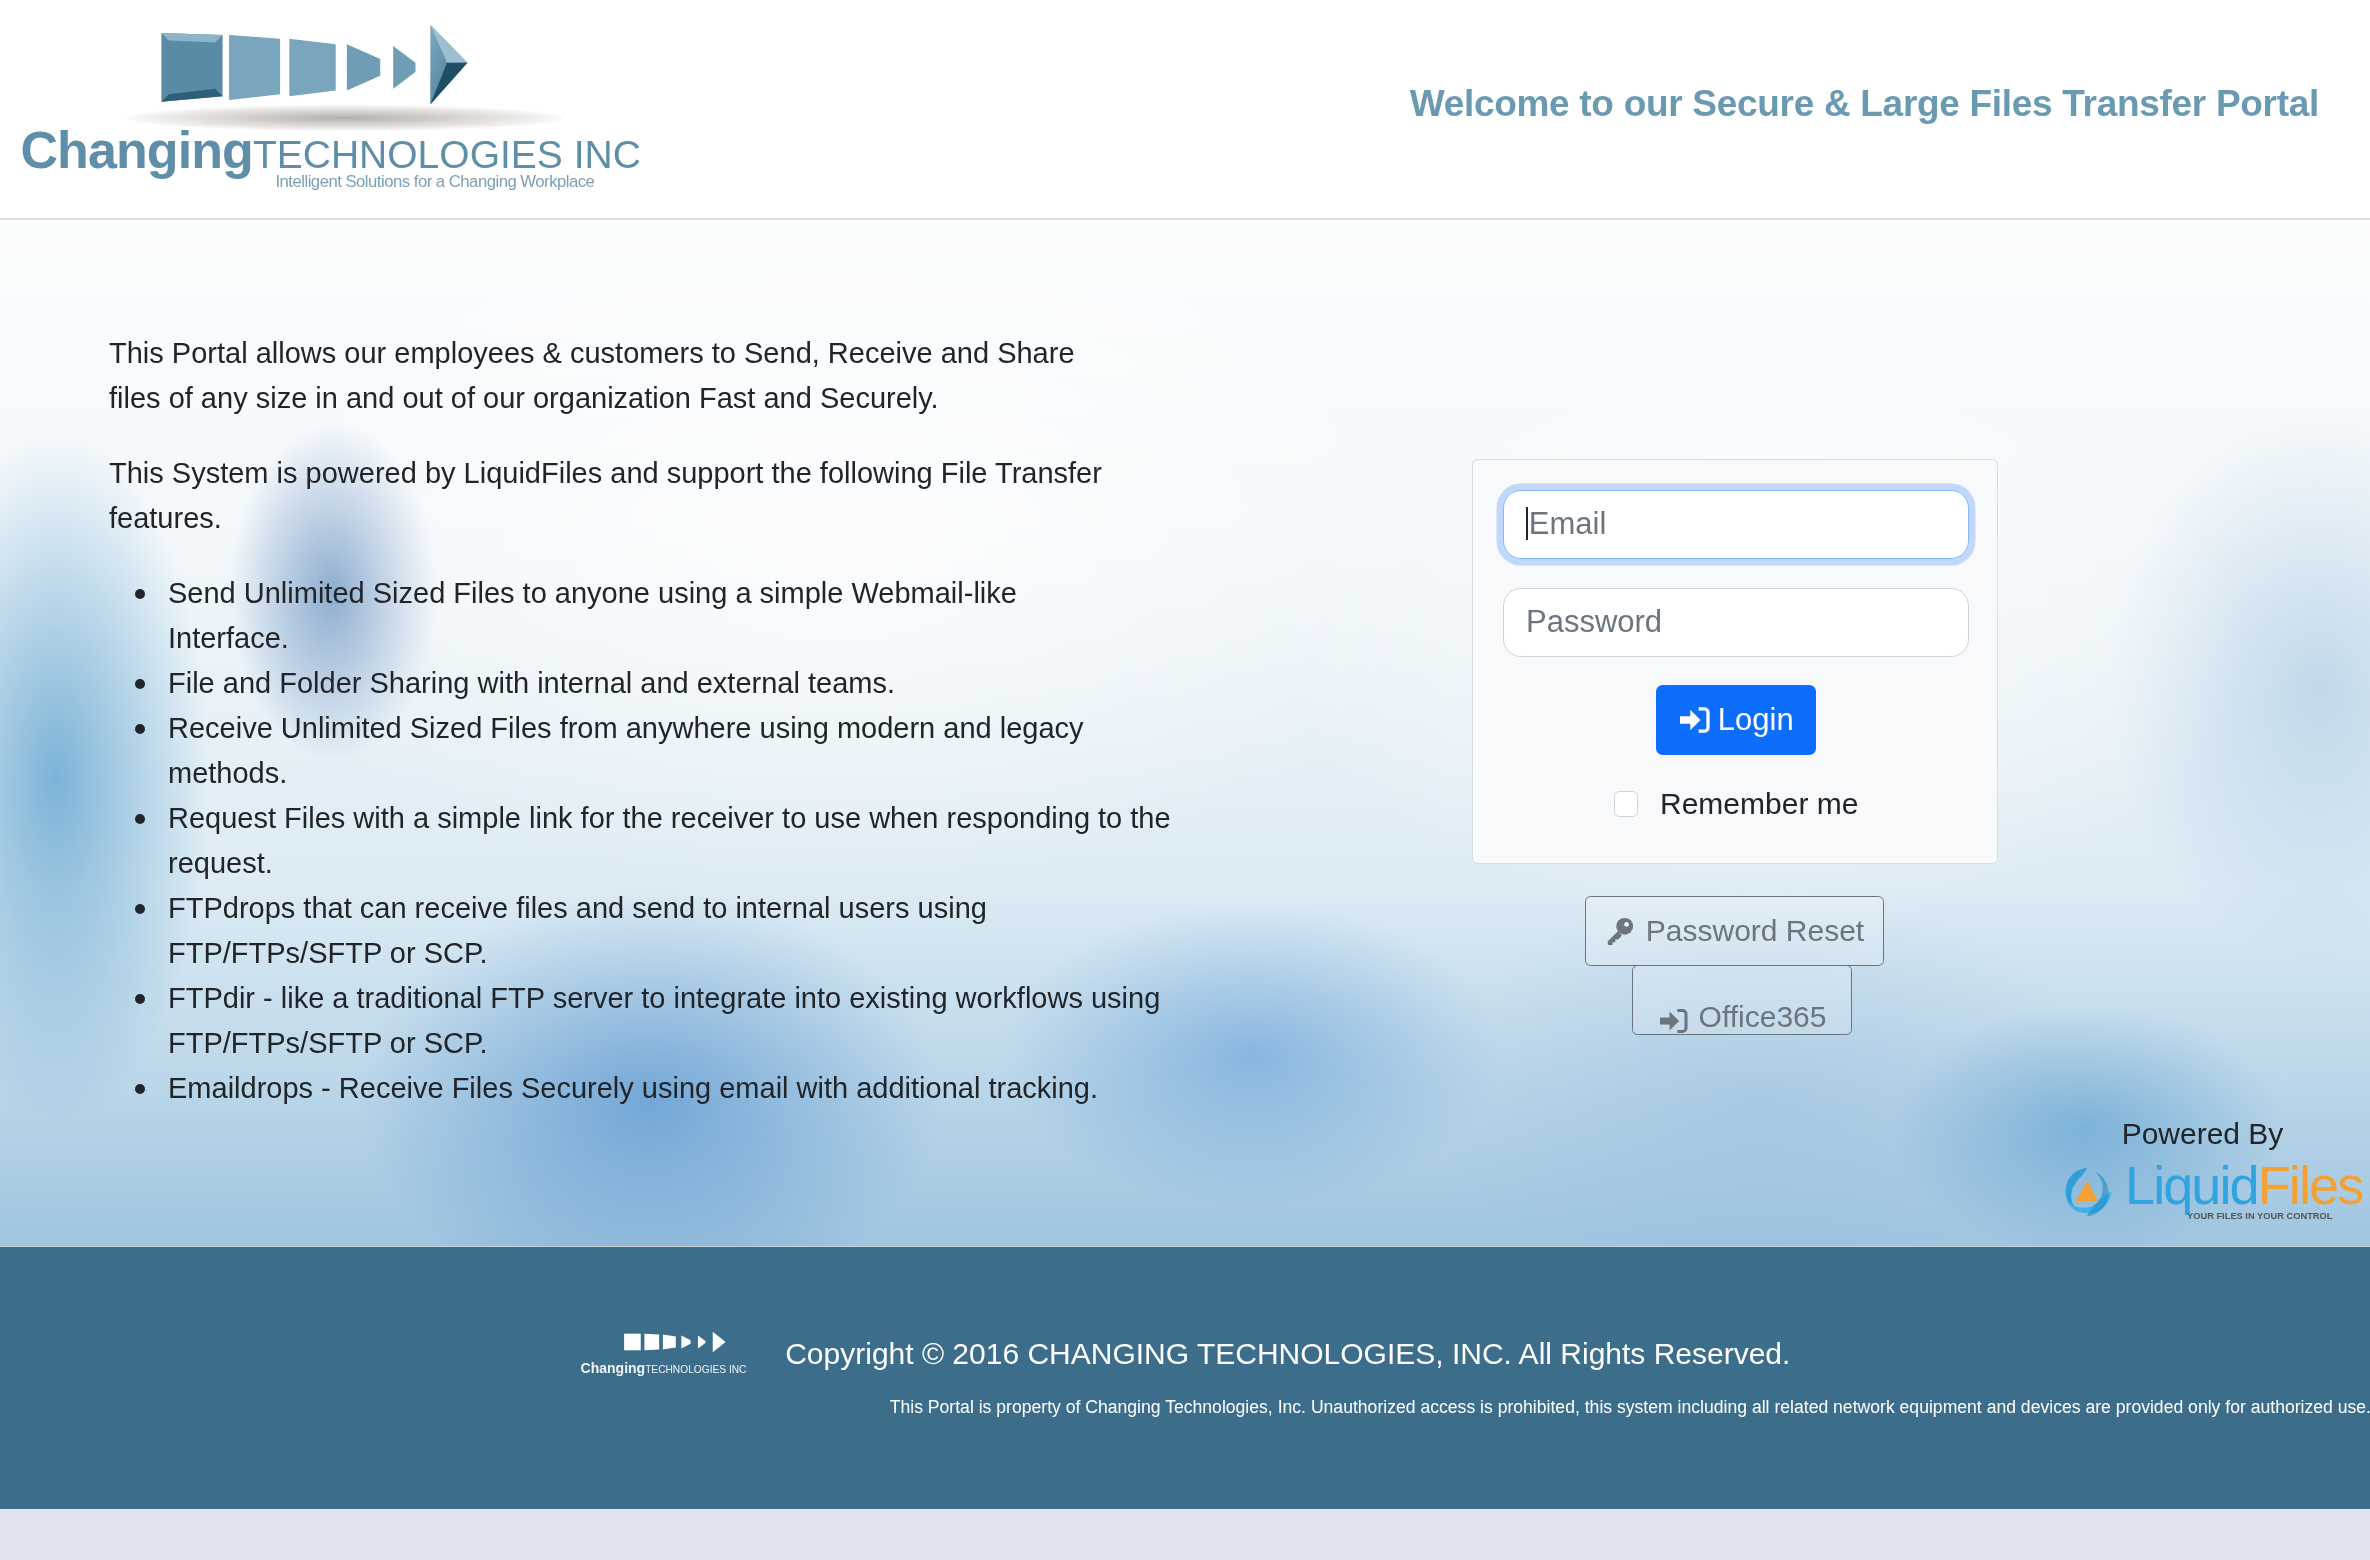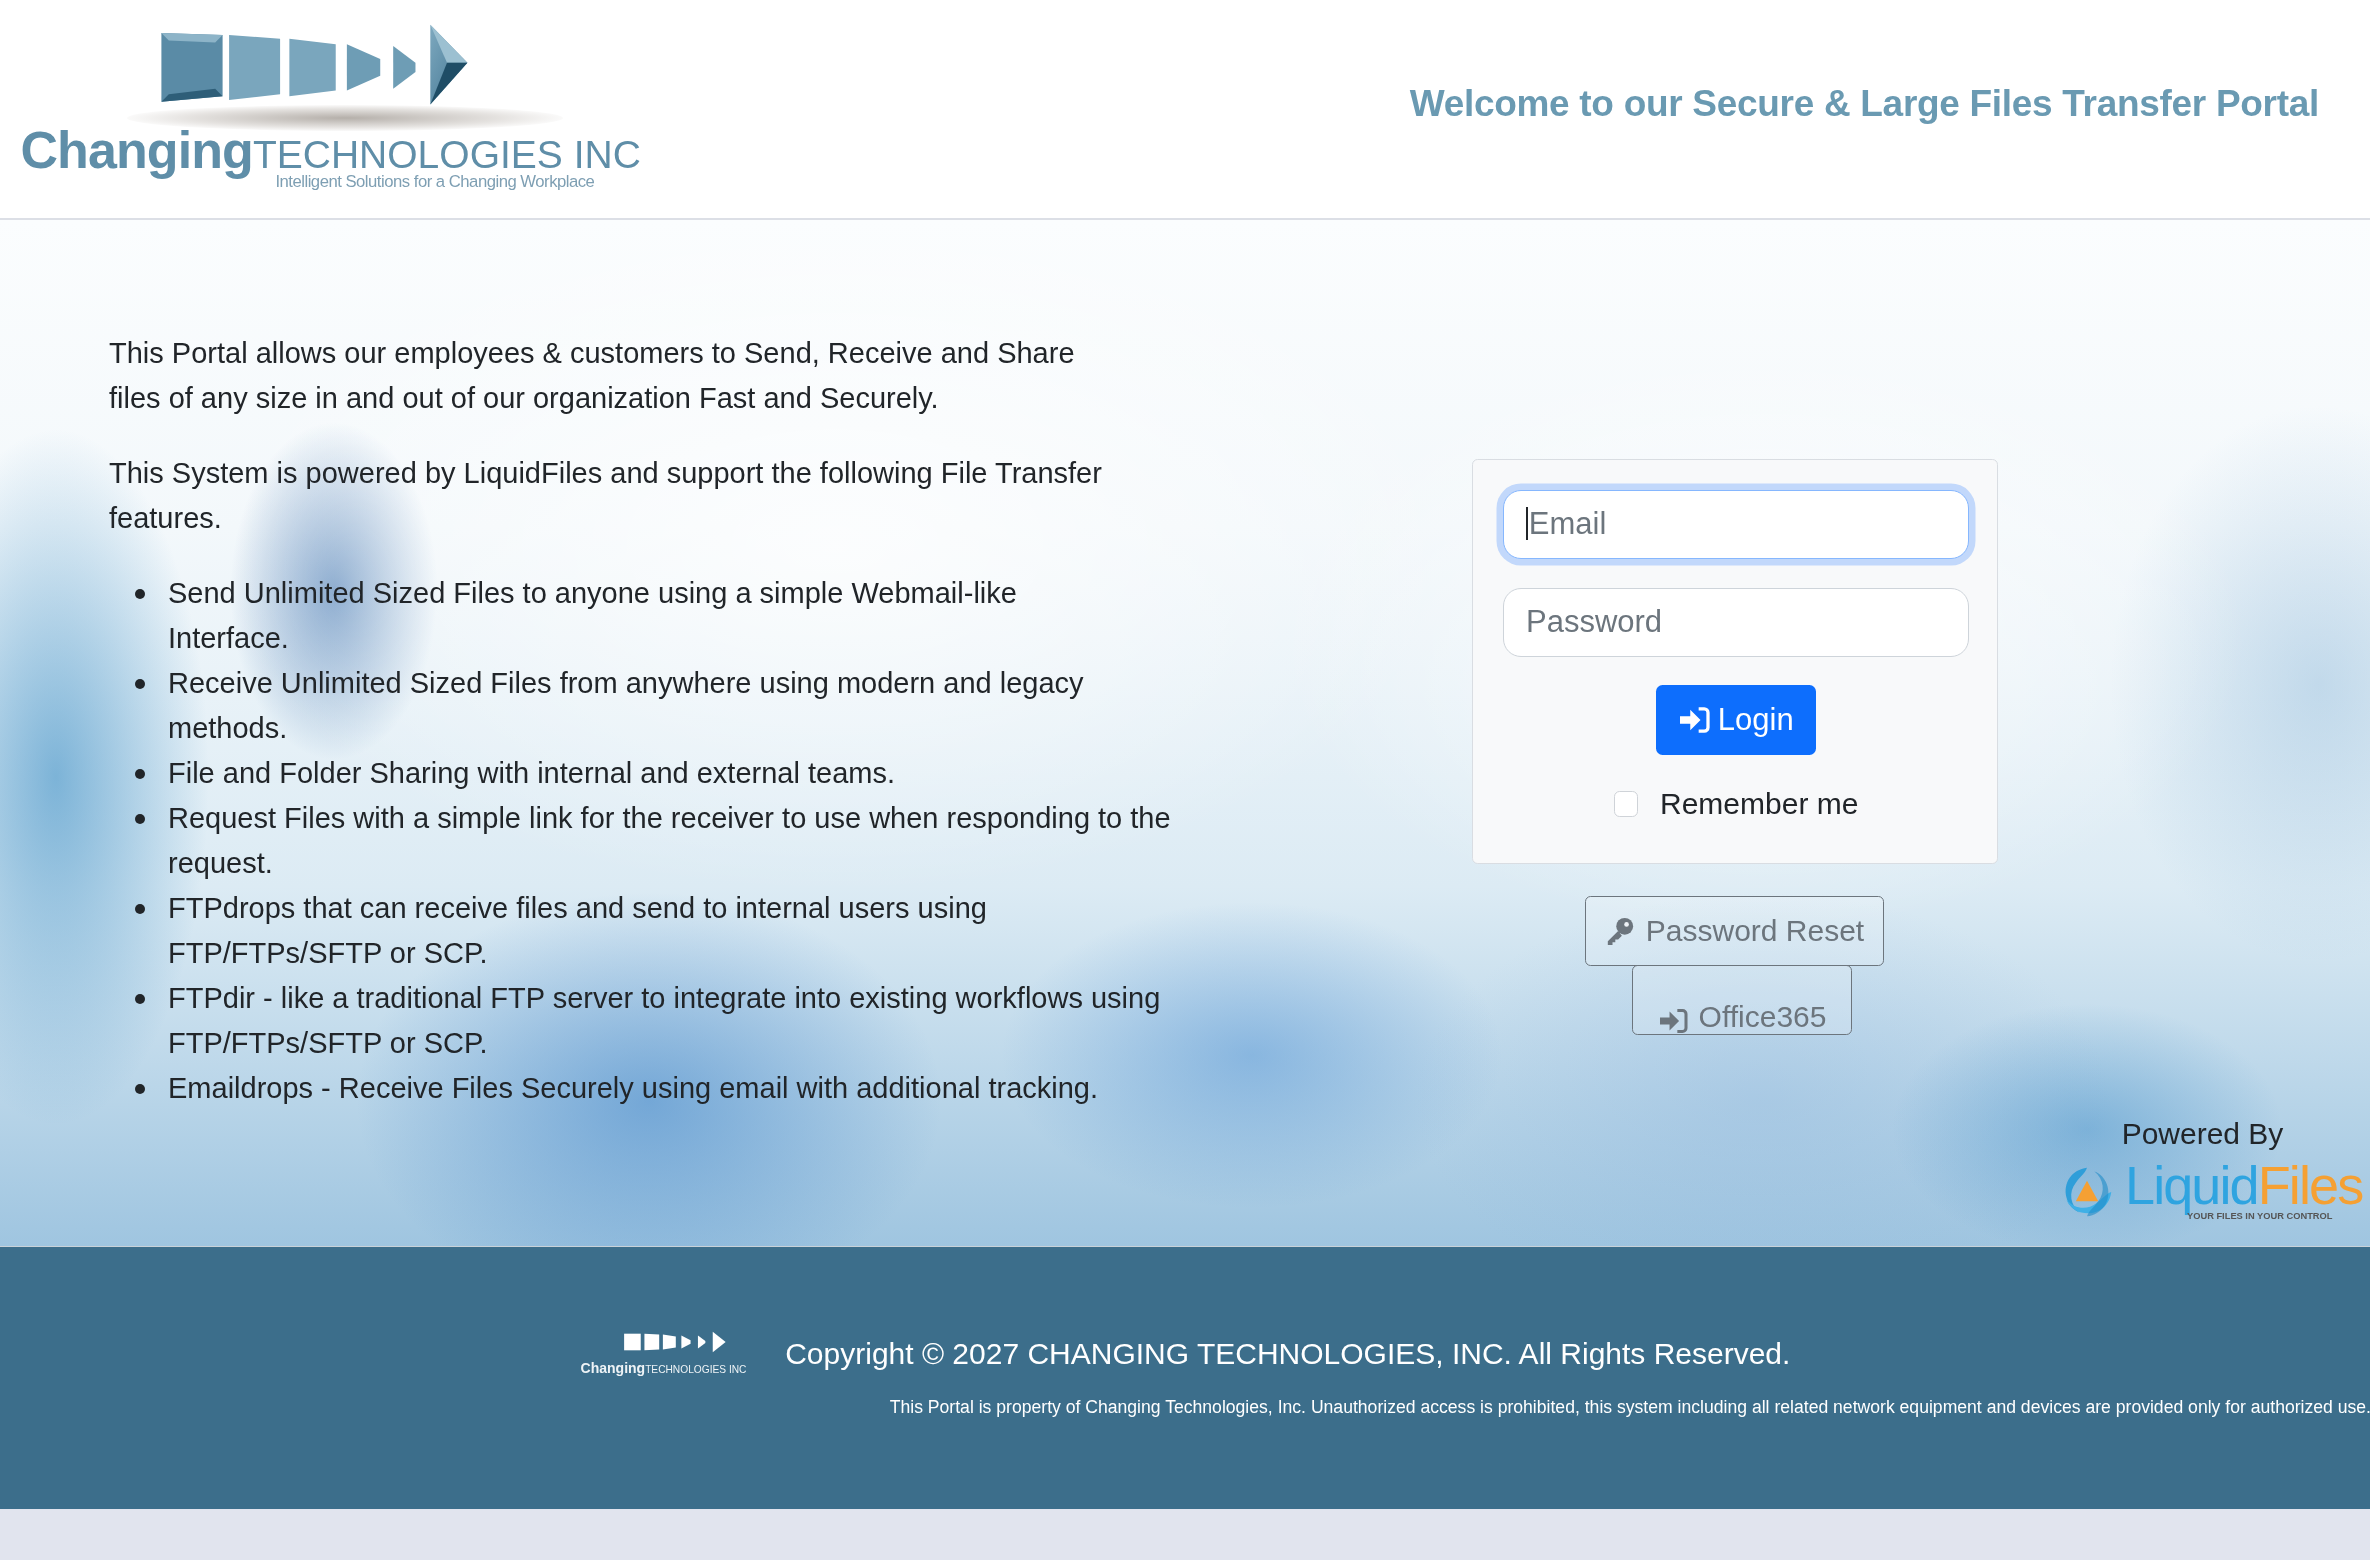--- a/index.html
+++ b/index.html
@@ -110,22 +110,22 @@
 </div>
 
 <div class="main">
   <div class="haze"></div>
 
   <div class="intro">
     <p class="p1">This Portal allows our employees &amp; customers to Send, Receive and Share files of any size in and out of our organization Fast and Securely.</p>
     <p class="p2">This System is powered by LiquidFiles and support the following File Transfer features.</p>
     <ul>
       <li style="width:965px">Send Unlimited Sized Files to anyone using a simple Webmail-like Interface.</li>
+      <li style="width:1020px">File and Folder Sharing with internal and external teams.</li>
       <li style="width:1002px">Receive Unlimited Sized Files from anywhere using modern and legacy methods.</li>
-      <li style="width:1020px">File and Folder Sharing with internal and external teams.</li>
       <li style="width:1039px">Request Files with a simple link for the receiver to use when responding to the request.</li>
       <li style="width:928px">FTPdrops that can receive files and send to internal users using FTP/FTPs/SFTP or SCP.</li>
       <li style="width:1020px">FTPdir - like a traditional FTP server to integrate into existing workflows using FTP/FTPs/SFTP or SCP.</li>
       <li style="width:1057px">Emaildrops - Receive Files Securely using email with additional tracking.</li>
     </ul>
   </div>
 
   <div class="login-card">
     <div class="input email">
       <span class="caret"></span><span>Email</span>
@@ -188,17 +188,17 @@
         <polygon points="22,4 38,5 38,21 22,22" fill="#ffffff"></polygon>
         <polygon points="42,5 56,7 56,19 42,21" fill="#ffffff"></polygon>
         <polygon points="62,6 72,11 72,15 62,20" fill="#ffffff"></polygon>
         <polygon points="80,6 88,12 88,14 80,20" fill="#ffffff"></polygon>
         <polygon points="96,2 110,13 96,24" fill="#ffffff"></polygon>
       </svg>
       <div class="ft">
         <b>Changing</b><span style="font-size:10.2px">TECHNOLOGIES INC</span>
       </div>
     </div>
-    <div class="copyright">Copyright © 2027 CHANGING TECHNOLOGIES, INC. All Rights Reserved.</div>
+    <div class="copyright">Copyright © 2016 CHANGING TECHNOLOGIES, INC. All Rights Reserved.</div>
   </div>
   <div class="disclaimer">This Portal is property of Changing Technologies, Inc. Unauthorized access is prohibited, this system including all related network equipment and devices are provided only for authorized use.</div>
 </div>
 
 
 </body></html>

